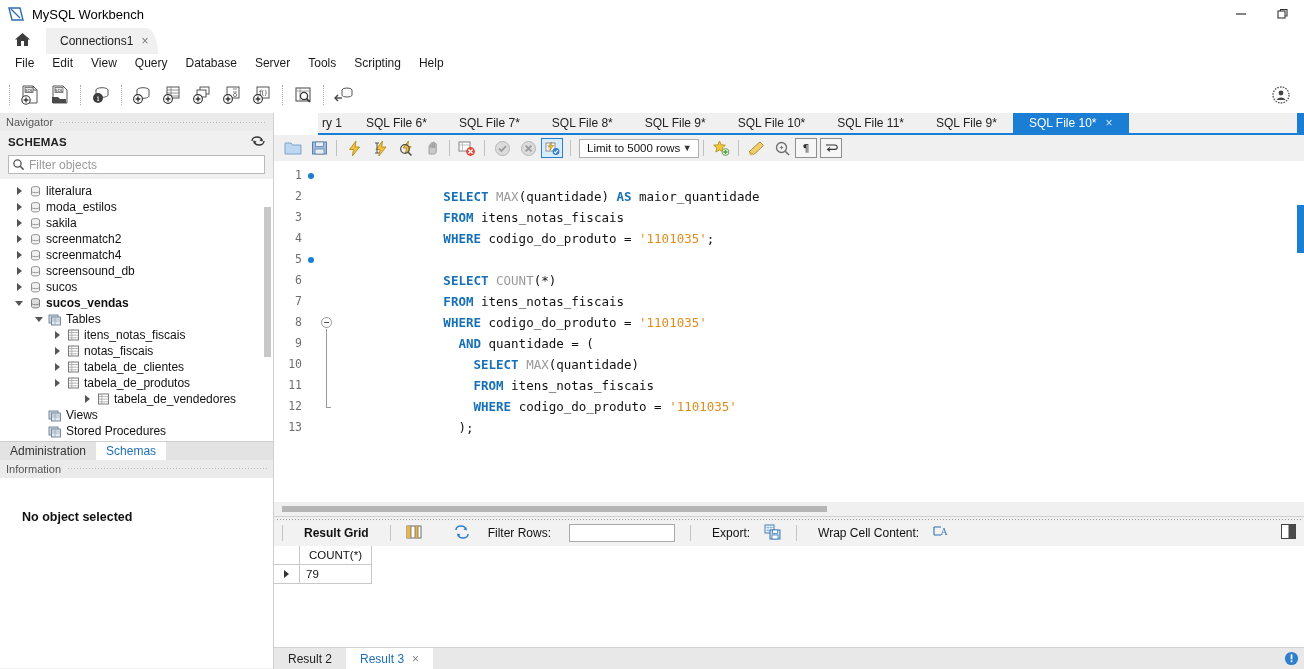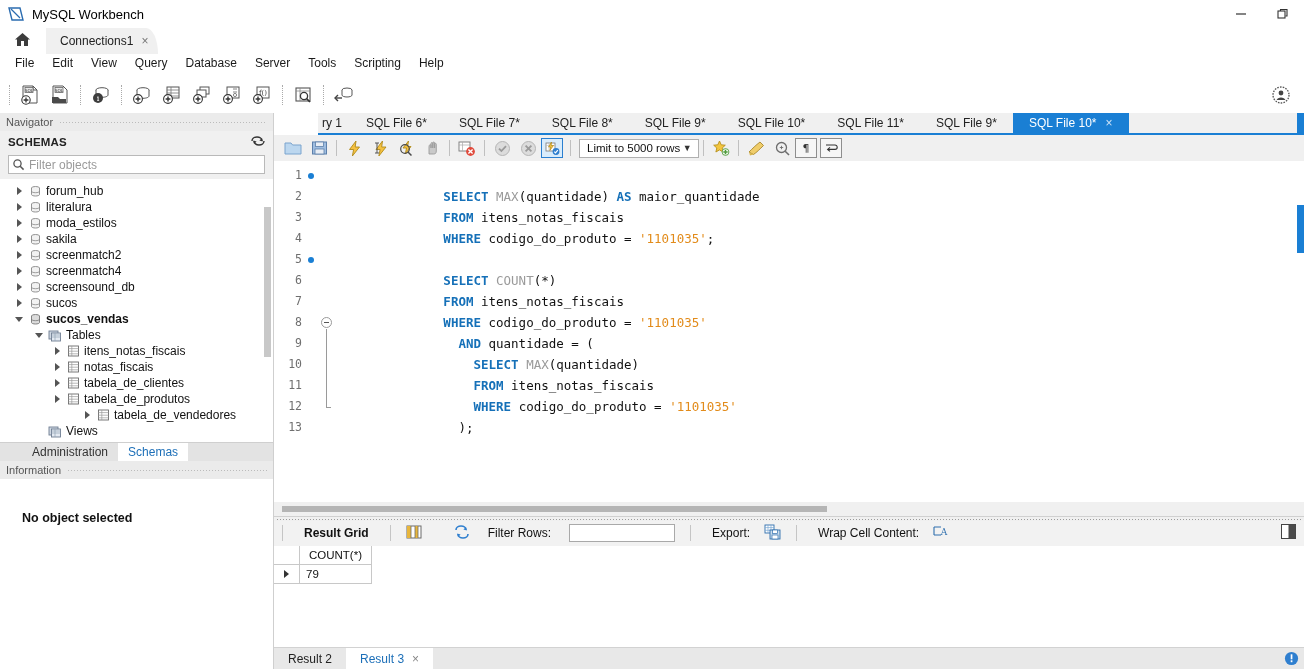--- a/index.html
+++ b/index.html
@@ -80,21 +80,20 @@
   .tnode.bold { font-weight: bold; }
   .arrow { width: 14px; display: flex; align-items: center; justify-content: center; }
   .arrow i { display: block; width: 0; height: 0; }
   .arrow.right i { border-left: 5px solid #555; border-top: 4px solid transparent; border-bottom: 4px solid transparent; }
   .arrow.down i { border-top: 5px solid #555; border-left: 4px solid transparent; border-right: 4px solid transparent; }
   .tico { width: 18px; display: flex; align-items: center; justify-content: center; }
   .tlabel { padding-left: 2px; }
   .nav-tabs {
     height: 19px; background: #e3e3e3; display: flex; align-items: stretch; flex: 0 0 19px; font-size: 12px;
     border-top: 1px solid #cfcfcf;
-    padding-left: 22px;
   }
   .nav-tab { padding: 0 10px; display: flex; align-items: center; color: #333; }
   .nav-tab.active { background: #ffffff; color: #1c6fb8; }
   .info-body { height: 190px; background: #ffffff; flex: 0 0 auto; padding: 32px 0 0 22px; }
   .info-text { font-weight: bold; font-size: 12.5px; color: #111; }
   .sidebar-filler { flex: 1 1 auto; background: #f0f0f0; }
 
   
   .rightcol { flex: 1 1 auto; display: flex; flex-direction: column; min-width: 0; background: #fff; position: relative; }
 
@@ -360,33 +359,20 @@
             </svg>
           </span>
           <span class="filter-ph">Filter objects</span>
         </div>
       </div>
 
       <div class="tree">
         <div class="tree-scroll"></div>
         <div style="padding-top:4px;">
 
-          <div class="tnode" style="padding-left:12px;">
-            <span class="arrow right">
-                <i></i>
-              </span>
-            <span class="tico">
-              <svg width="13" height="13" viewBox="0 0 13 13">
-                  <ellipse cx="6.5" cy="3" rx="4" ry="1.5" fill="#f2f2f2" stroke="#888" stroke-width=".9"></ellipse>
-                  <path d="M2.5 3 V9.5 C2.5 10.4 4.3 11 6.5 11 C8.7 11 10.5 10.4 10.5 9.5 V3" fill="#f2f2f2" stroke="#888" stroke-width=".9"></path>
-                  <path d="M2.5 6.2 C2.5 7.1 4.3 7.7 6.5 7.7 C8.7 7.7 10.5 7.1 10.5 6.2" fill="none" stroke="#888" stroke-width=".8"></path>
-                </svg>
-            </span>
-            <span class="tlabel">forum_hub</span>
-          </div>
 
           <div class="tnode" style="padding-left:12px;">
             <span class="arrow right">
                 <i></i>
               </span>
             <span class="tico">
               <svg width="13" height="13" viewBox="0 0 13 13">
                   <ellipse cx="6.5" cy="3" rx="4" ry="1.5" fill="#f2f2f2" stroke="#888" stroke-width=".9"></ellipse>
                   <path d="M2.5 3 V9.5 C2.5 10.4 4.3 11 6.5 11 C8.7 11 10.5 10.4 10.5 9.5 V3" fill="#f2f2f2" stroke="#888" stroke-width=".9"></path>
                   <path d="M2.5 6.2 C2.5 7.1 4.3 7.7 6.5 7.7 C8.7 7.7 10.5 7.1 10.5 6.2" fill="none" stroke="#888" stroke-width=".8"></path>

